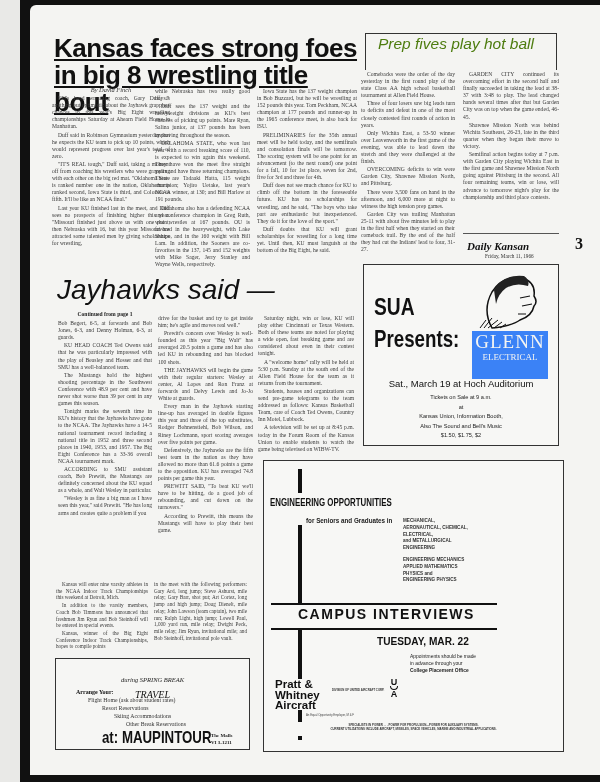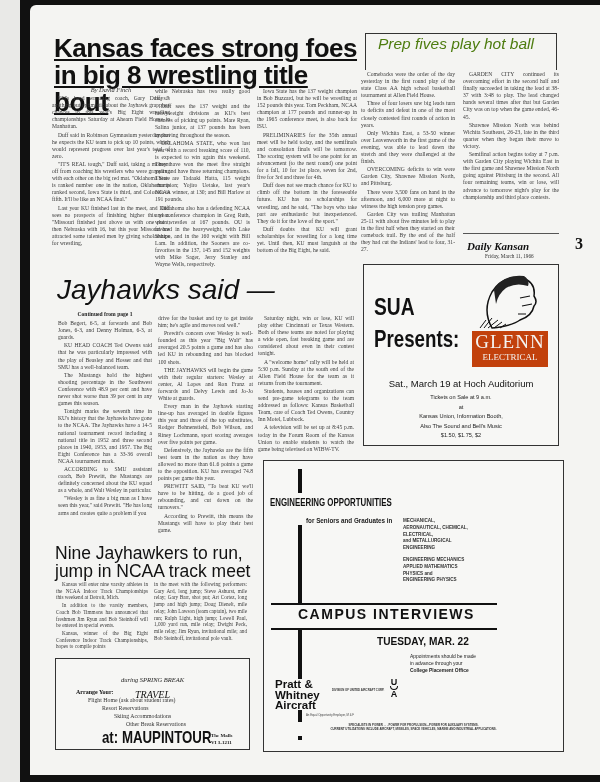--- a/index.html
+++ b/index.html
@@ -91,21 +91,21 @@
   <div class="abs boxed" style="left:333px; top:259px; width:194px; height:180px; background:#f7f7f5;">
     <div class="abs sans" style="left:10px; top:28px; font-size:24px; font-weight:bold; color:#111; transform:scaleX(0.8); transform-origin:left;">SUA</div>
     <div class="abs sans" style="left:10px; top:60px; font-size:24px; font-weight:bold; color:#111; transform:scaleX(0.78); transform-origin:left;">Presents:</div>
 
     <svg class="abs" style="left:108px; top:5px;" width="72" height="60" viewBox="0 0 72 60">
       <path d="M20 58 Q10 40 20 22 Q30 6 50 8 Q64 12 62 26 Q66 32 62 36 Q60 46 48 50 Q40 56 20 58 Z" fill="none" stroke="#111" stroke-width="1.5"></path>
       <path d="M22 20 Q30 4 52 6 Q58 10 56 16 Q44 12 34 18 Q26 24 24 34 Z" fill="#222"></path>
       <path d="M48 28 L58 26 M50 36 L60 34 M46 44 L54 44" stroke="#111" stroke-width="1.2"></path>
       <path d="M8 58 L14 50 M12 58 L20 48 M16 58 L26 50 M22 58 L30 52 M28 58 L34 54" stroke="#111" stroke-width="1"></path>
     </svg>
-    <div class="abs" style="left:108px; top:66px; width:76px; height:36px; background:#c2410c; color:#f4f4f2; text-align:center;">
+    <div class="abs" style="left:108px; top:66px; width:76px; height:48px; background:#3b82f6; color:#f4f4f2; text-align:center;">
       <div style="font-size:19px; line-height:21px; letter-spacing:1px;">GLENN</div>
       <div style="font-size:9px; line-height:11px;">ELECTRICAL</div>
     </div>
     <div class="abs sans" style="left:0; width:194px; top:113px; text-align:center; font-size:9.5px; color:#111;">Sat., March 19 at Hoch Auditorium</div>
     <div class="abs sans" style="left:0; width:194px; top:128px; text-align:center; font-size:5.6px; line-height:9.5px; color:#222;">
       <div>Tickets on Sale at 9 a.m.</div>
       <div>at</div>
       <div>Kansas Union, Information Booth,</div>
       <div>Also The Sound and Bell's Music</div>
       <div>$1.50, $1.75, $2</div>
@@ -131,24 +131,20 @@
     <p>PREWITT SAID, "To beat KU we'll have to be hitting, do a good job of rebounding, and cut down on the turnovers."</p>
     <p>According to Prewitt, this means the Mustangs will have to play their best game.</p>
   </div>
   <div class="col" style="left:228px; top:310px; width:96px;">
     <p>Saturday night, win or lose, KU will play either Cincinnati or Texas Western. Both of these teams are noted for playing a wide open, fast breaking game and are considered about even in their contest tonight.</p>
     <p>A "welcome home" rally will be held at 5:30 p.m. Sunday at the south end of the Allen Field House for the team as it returns from the tournament.</p>
     <p>Students, houses and organizations can send pre-game telegrams to the team addressed as follows: Kansas Basketball Team, care of Coach Ted Owens, Country Inn Motel, Lubbock.</p>
     <p>A television will be set up at 8:45 p.m. today in the Forum Room of the Kansas Union to enable students to watch the game being televised on WIBW-TV.</p>
   </div>
 
-  <div class="abs sans" style="left:25px; top:539px; width:200px; font-size:17.5px; line-height:18px; color:#111;">
-    <div>Nine Jayhawkers to run,</div>
-    <div>jump in NCAA track meet</div>
-  </div>
   <div class="col" style="left:26px; top:576px; width:92px; font-size:5.2px; line-height:6.7px;">
     <p>Kansas will enter nine varsity athletes in the NCAA Indoor Track Championships this weekend at Detroit, Mich.</p>
     <p>In addition to the varsity members, Coach Bob Timmons has announced that freshmen Jim Ryun and Bob Steinhoff will be entered in special events.</p>
     <p>Kansas, winner of the Big Eight Conference Indoor Track Championships, hopes to compile points</p>
   </div>
   <div class="col" style="left:124px; top:576px; width:93px; font-size:5.2px; line-height:6.7px;">
     <p style="text-indent:0">in the meet with the following performers: Gary Ard, long jump; Steve Ashurst, mile relay; Gary Barr, shot put; Art Cortez, long jump and high jump; Doug Dienelt, mile relay; John Lawson (team captain), two mile run; Ralph Light, high jump; Lowell Paul, 1,000 yard run, mile relay; Dwight Peck, mile relay; Jim Ryun, invitational mile; and Bob Steinhoff, invitational pole vault.</p>
   </div>
 
   <div class="abs" style="left:25px; top:653px; width:193px; height:90px; border:1px solid #333; background:#f6f6f4;">

